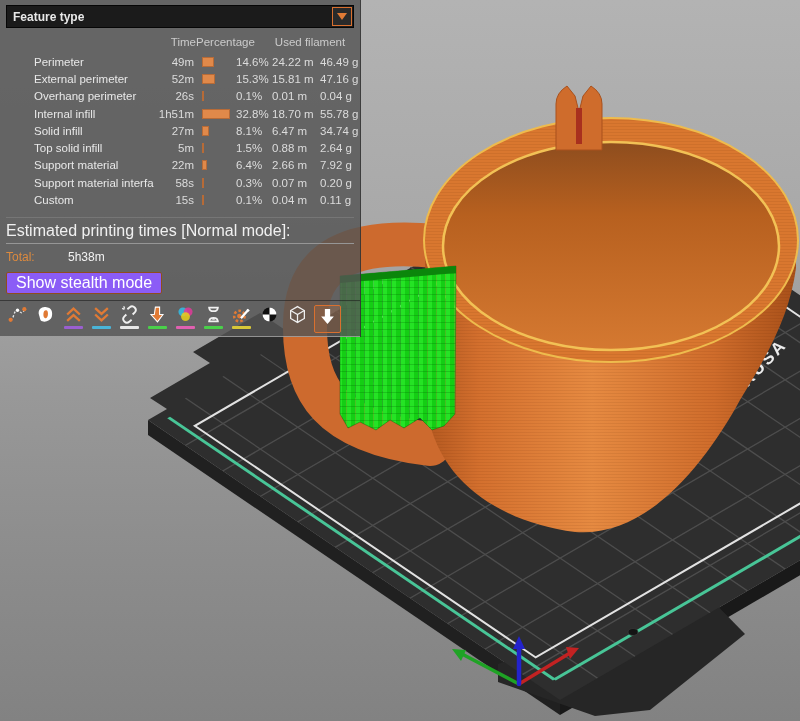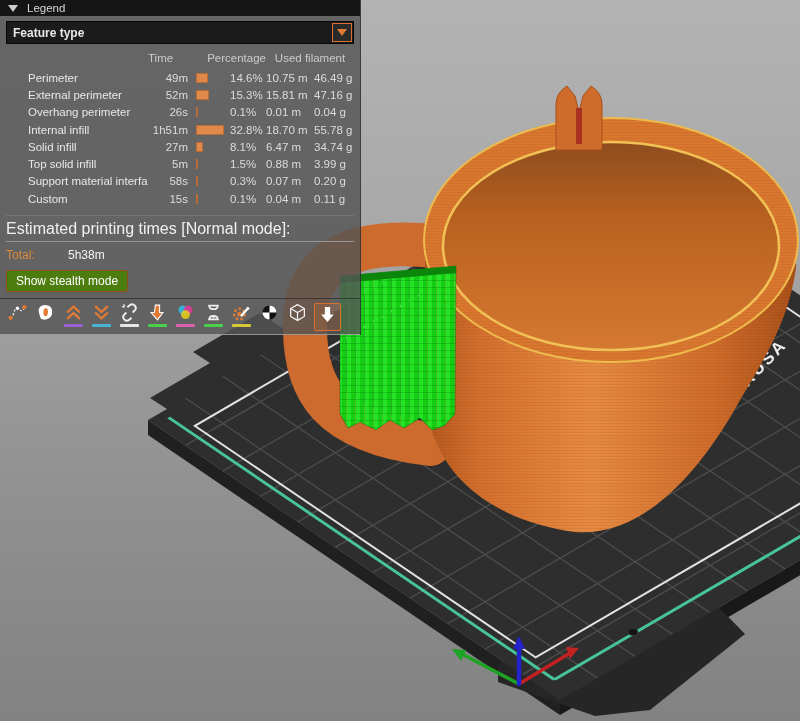--- a/index.html
+++ b/index.html
@@ -28,39 +28,39 @@
     color:#e8e8e8;font-size:12px;
   }
   .combo .val{flex:1;padding-left:6px;font-weight:bold;}
   .combo-btn{
     width:18px;height:17px;margin-right:1px;background:#2a2a2a;border:1px solid #d9702f;
     display:flex;align-items:center;justify-content:center;
   }
   .combo-btn .tri{width:0;height:0;border-left:5px solid transparent;border-right:5px solid transparent;border-top:7px solid #e07a35;}
   .lgrid{display:grid;grid-template-columns:22px 120px 48px 34px 36px 48px 40px;align-items:center;}
   .lhead{color:#cbcbcb;padding:6px 6px 3px 6px;font-size:11.5px;}
-  .lhead .c-time{text-align:left;}
-  .lhead .c-pct{grid-column:4/6;text-align:right;}
+  .lhead .c-time{text-align:right;}
+  .lhead .c-pct{grid-column:4/6;text-align:left;}
   .lhead .c-fil{grid-column:6/8;text-align:center;}
-  #rows{padding:2px 6px 4px 6px;}
+  #rows{padding:2px 6px 4px 12px;}
   .row{height:17.3px;}
   .sw{width:15px;height:12px;}
   .lab{white-space:nowrap;overflow:hidden;color:#e8e8e8;}
   .tm{text-align:right;color:#dcdcdc;padding-right:8px;}
   .barcell{height:10px;display:flex;align-items:center;}
   .bar{height:10px;background:#e0894a;border:1px solid rgba(60,20,0,0.25);box-sizing:border-box;}
   .pc,.mm,.gg{text-align:left;color:#dcdcdc;}
   .est{margin:4px 6px 0 6px;border-top:1px solid rgba(255,255,255,0.12);}
   .est-h{padding:4px 0 3px 0;color:#f0f0f0;font-size:16px;border-bottom:1px solid #969696;}
   .est-row{display:flex;padding-top:6px;font-size:12px;}
   .est-row .k{color:#dd8a3e;width:62px;}
   .est-row .v{color:#f2f2f2;}
   .stealth{
     margin:8px 0 6px 6px;display:inline-block;height:20px;line-height:20px;padding:0 9px;
-    background:#4d7c0f;border:1px solid #8f4d1e;border-radius:2px;color:#fff;font-size:12px;cursor:default;
+    background:#8b5cf6;border:1px solid #8f4d1e;border-radius:2px;color:#fff;font-size:16px;cursor:default;
   }
   .tbar{
     border-top:1px solid rgba(25,25,25,0.55);
     border-bottom:1px solid rgba(230,230,230,0.45);
     padding:4px 4px 3px 6px;display:flex;align-items:flex-start;gap:5px;
   }
   .tbtn{width:23px;display:flex;flex-direction:column;align-items:center;gap:2px;}
   .tbtn svg{display:block;}
   .tbtn .ul{width:19px;height:3px;border-radius:1px;}
   .tbtn.active{border:1px solid #d9702f;background:rgba(217,112,47,0.22);border-radius:2px;padding:1px;}
@@ -161,24 +161,20 @@
     <line x1="519" y1="684" x2="462" y2="654" stroke="#1fa325" stroke-width="3.5"></line>
     <polygon points="452,649 466,650 461,661" fill="#1fa325"></polygon>
     <line x1="519" y1="684" x2="570" y2="653" stroke="#c22222" stroke-width="3.5"></line>
     <polygon points="579,648 566,647 570,659" fill="#c22222"></polygon>
     <line x1="519" y1="684" x2="519" y2="646" stroke="#2323cc" stroke-width="4.5"></line>
     <polygon points="519,636 513,649 525,649" fill="#2323cc"></polygon>
   </g>
 </svg>
 
 <div class="panel">
-  <div class="titlebar">
-    <span class="tri-down"></span>
-    <span>Legend</span>
-  </div>
 
   <div class="combo-wrap">
     <div class="combo">
       <span class="val">Feature type</span>
       <span class="combo-btn">
           <span class="tri"></span>
         </span>
     </div>
   </div>
 
@@ -192,21 +188,21 @@
 
   <div id="rows">
     <div class="lgrid row">
       <span><span class="sw" style="background: rgb(242, 228, 60);"></span></span>
       <span class="lab">Perimeter</span>
       <span class="tm">49m</span>
       <span class="barcell">
           <span class="bar" style="width: 12.41px; background: rgb(224, 137, 74);"></span>
         </span>
       <span class="pc">14.6%</span>
-      <span class="mm">10.75 m</span>
+      <span class="mm">24.22 m</span>
       <span class="gg">46.49 g</span>
     </div>
 
     <div class="lgrid row">
       <span><span class="sw" style="background: rgb(239, 126, 49);"></span></span>
       <span class="lab">External perimeter</span>
       <span class="tm">52m</span>
       <span class="barcell">
           <span class="bar" style="width: 13.005px; background: rgb(224, 137, 74);"></span>
         </span>
@@ -253,24 +249,35 @@
 
     <div class="lgrid row">
       <span><span class="sw" style="background: rgb(239, 62, 62);"></span></span>
       <span class="lab">Top solid infill</span>
       <span class="tm">5m</span>
       <span class="barcell">
           <span class="bar" style="width: 1.275px; background: rgb(224, 137, 74);"></span>
         </span>
       <span class="pc">1.5%</span>
       <span class="mm">0.88 m</span>
-      <span class="gg">3.99 g</span>
-    </div>
-
-
+      <span class="gg">2.64 g</span>
+    </div>
+
+
+    <div class="lgrid row">
+      <span><span class="sw" style="background: rgb(19, 229, 19);"></span></span>
+      <span class="lab">Support material</span>
+      <span class="tm">22m</span>
+      <span class="barcell">
+          <span class="bar" style="width: 5.44px; background: rgb(224, 137, 74);"></span>
+        </span>
+      <span class="pc">6.4%</span>
+      <span class="mm">2.66 m</span>
+      <span class="gg">7.92 g</span>
+    </div>
 
     <div class="lgrid row">
       <span><span class="sw" style="background: rgb(11, 125, 11);"></span></span>
       <span class="lab">Support material interface</span>
       <span class="tm">58s</span>
       <span class="barcell">
           <span class="bar" style="width: 1px; background: rgb(224, 137, 74);"></span>
         </span>
       <span class="pc">0.3%</span>
       <span class="mm">0.07 m</span>

